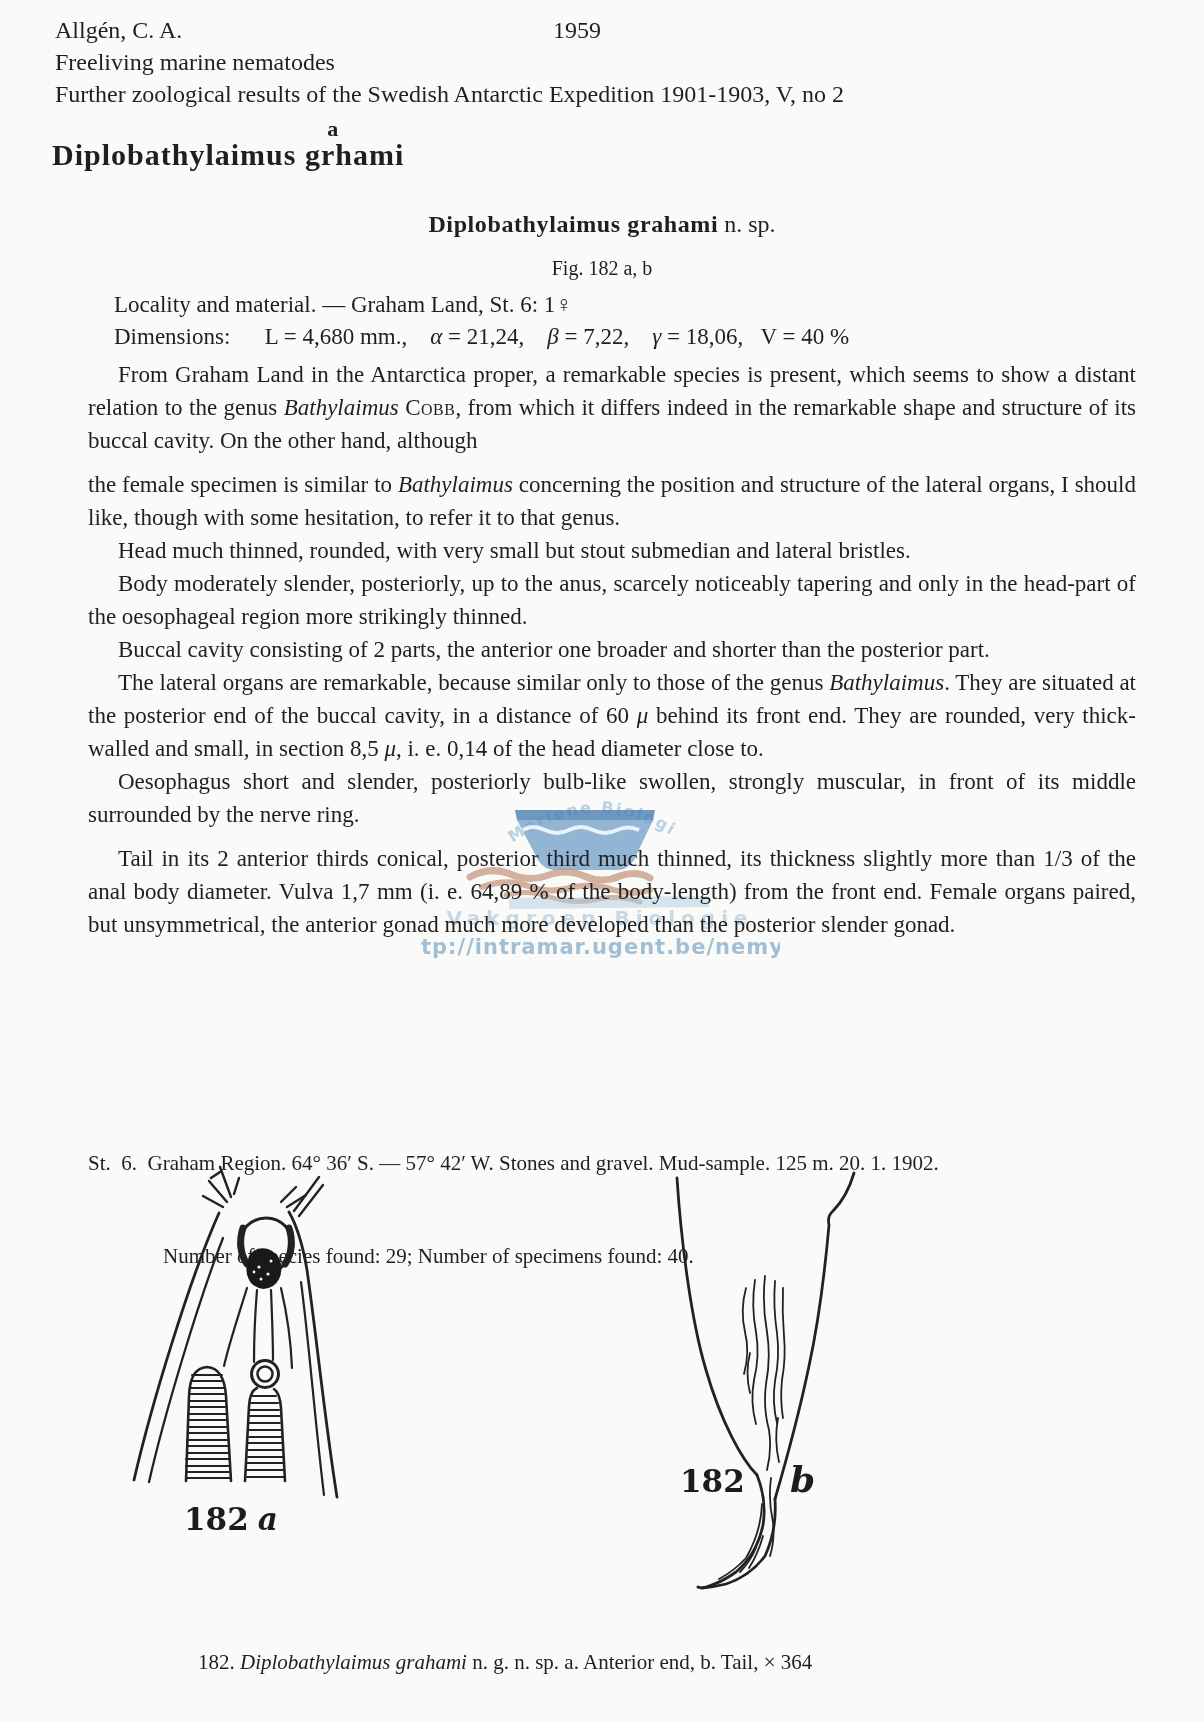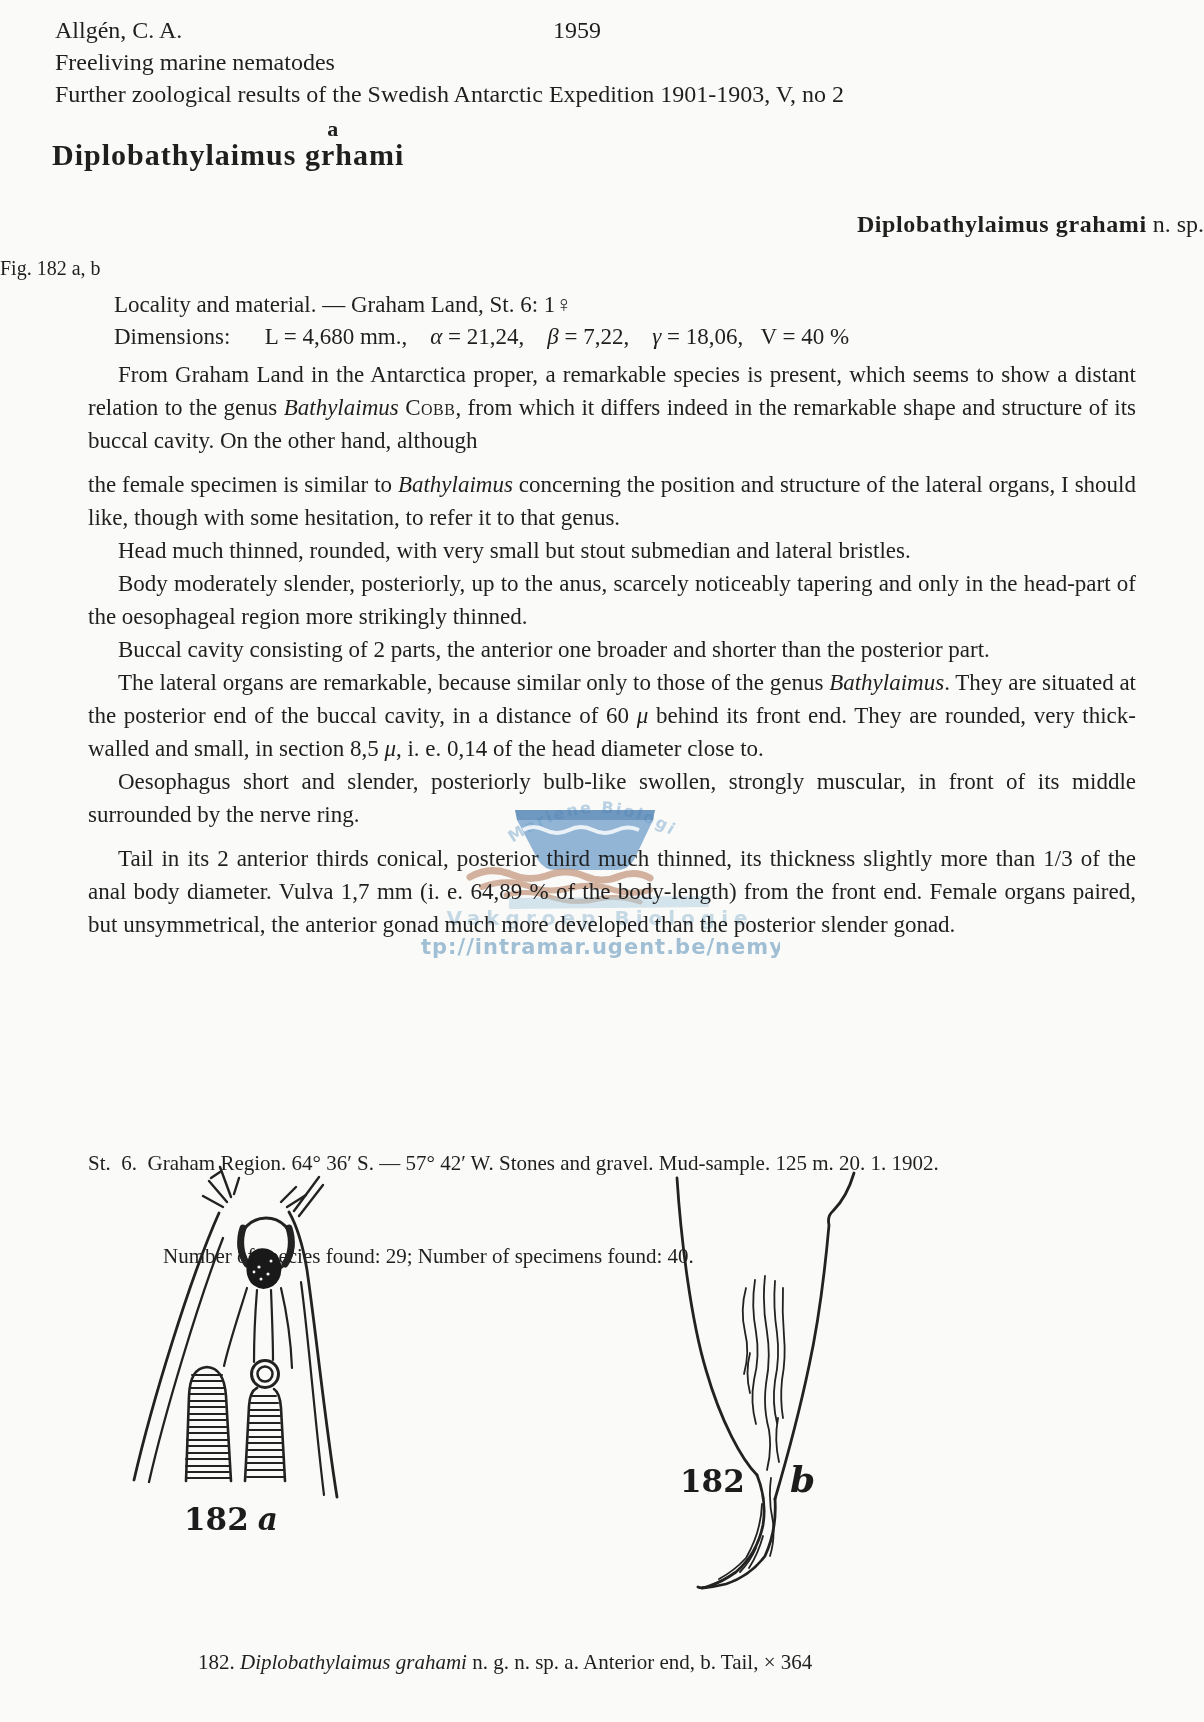--- a/index.html
+++ b/index.html
@@ -7,23 +7,23 @@
         overflow:hidden;font-family:"Liberation Serif",serif;color:#1f1f1f;}
   
   .hdr{position:absolute;left:55px;top:14px;font-size:24px;line-height:32px;width:1100px;z-index:2;}
   .hdr .year{position:absolute;left:498px;top:0;}
   
   .annot{position:absolute;left:52px;top:138px;font-size:30px;font-weight:bold;
          letter-spacing:1px;z-index:2;}
   .annot .ins{position:relative;}
   .annot .ins-a{position:absolute;left:-8px;top:-22px;font-size:22px;}
   
-  .title{position:absolute;left:0;width:100%;top:211px;text-align:right;font-size:24px;z-index:2;}
+  .title{position:absolute;left:0;width:100%;top:211px;text-align:center;font-size:24px;z-index:2;}
   .title .sp{font-weight:bold;letter-spacing:.6px;}
-  .figref{position:absolute;left:0;width:100%;top:257px;font-size:20px;z-index:2;}
+  .figref{position:absolute;left:0;width:100%;top:257px;text-align:center;font-size:20px;z-index:2;}
   .loc{position:absolute;left:114px;top:292px;font-size:23px;white-space:pre-wrap;z-index:2;}
   .dims{position:absolute;left:114px;top:324px;font-size:23px;white-space:pre-wrap;z-index:2;}
   
   .bodytext{position:absolute;left:88px;top:358px;width:1048px;font-size:23px;line-height:33px;
             text-align:justify;z-index:2;}
   .bodytext p{margin:0;text-indent:30px;}
   .bodytext p.noindent{text-indent:0;}
   .bodytext p.gap{margin-top:11px;}
   .run-i{font-style:italic;}
   .run-sc{font-variant:small-caps;letter-spacing:.5px;}

